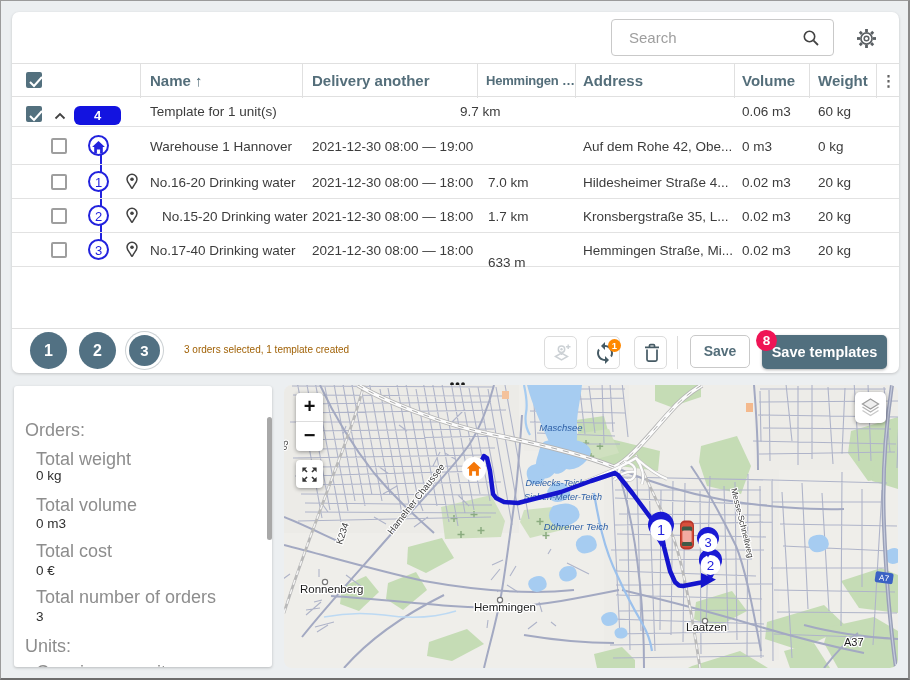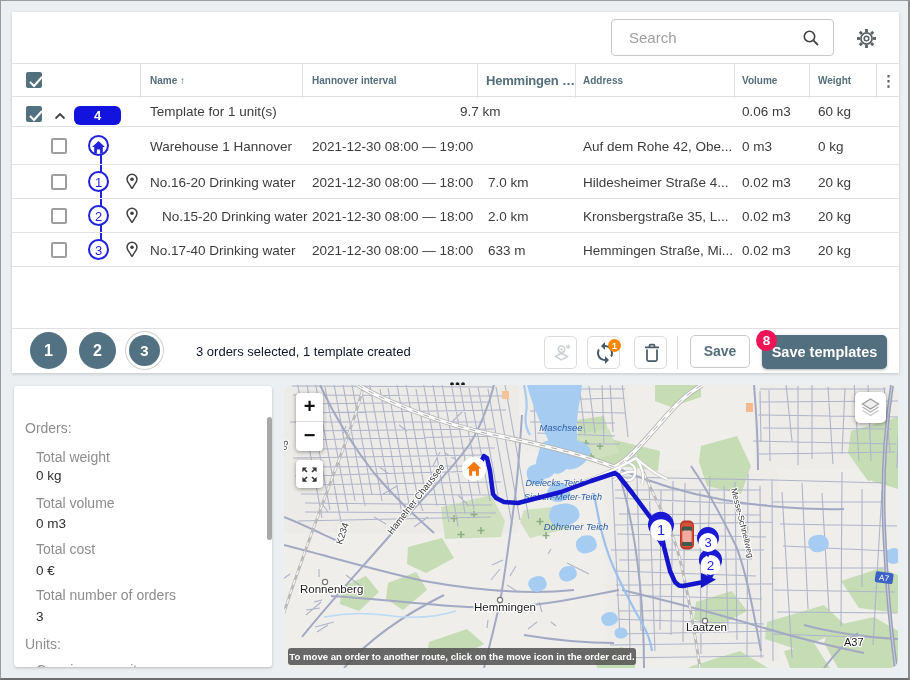--- a/index.html
+++ b/index.html
@@ -1,52 +1,52 @@
 <!DOCTYPE html>
 <html><head>
 <meta charset="utf-8">
 <style>
 *{margin:0;padding:0;box-sizing:border-box}
 html,body{width:910px;height:680px;overflow:hidden}
 body{font-family:"Liberation Sans",sans-serif;background:#eceff1;position:relative;
  border-top:1px solid #9b9b9b;border-left:1px solid #9b9b9b;border-right:2px solid #8a8a8a;border-bottom:2px solid #6e6e6e}
-.card{position:absolute;left:11px;top:11px;width:887px;height:361px;background:#fff;box-shadow:0 1px 3px rgba(0,0,0,.18);border-radius:0}
+.card{position:absolute;left:11px;top:11px;width:887px;height:361px;background:#fff;box-shadow:0 1px 3px rgba(0,0,0,.18);border-radius:7px}
 
 .search{position:absolute;left:599px;top:7px;width:223px;height:37px;border:1px solid #c9c9c9;border-radius:4px;background:#fff}
 .search .ph{position:absolute;left:17px;top:9px;font-size:15px;color:#9e9e9e}
 .search svg{position:absolute;right:12px;top:8px}
 .gear{position:absolute;left:843px;top:15px}
 
 .thead{position:absolute;left:0;top:51px;width:887px;height:34px;border-top:1px solid #e0e0e0;border-bottom:1px solid #e0e0e0}
-.thead .cell{position:absolute;top:0;height:34px;line-height:34px;font-size:10px;font-weight:700;color:#546e7a;white-space:nowrap;overflow:hidden;text-overflow:ellipsis}
+.thead .cell{position:absolute;top:0;height:34px;line-height:34px;font-size:15px;font-weight:700;color:#546e7a;white-space:nowrap;overflow:hidden;text-overflow:ellipsis}
 .vline{position:absolute;top:0;width:1px;height:34px;background:#e0e0e0}
 .row{position:absolute;left:0;width:887px;border-bottom:1px solid #e2e2e2;font-size:13.5px;color:#3c3c3c}
 .row .c{position:absolute;white-space:nowrap;overflow:hidden}
 .cb{position:absolute;width:16px;height:16px;border:2px solid #9e9e9e;border-radius:2px;background:#fff}
 .cb.on{background:#53707e;border-color:#53707e}
 .cb.on svg{position:absolute;left:0px;top:1px}
 .badge4{position:absolute;left:62px;top:8.5px;width:47px;height:19px;background:#1313e0;border-radius:6px;color:#fff;font-weight:700;font-size:13px;text-align:center;line-height:19px}
 .ncirc{position:absolute;left:76px;width:21px;height:21px;border:2px solid #2222dd;border-radius:50%;background:#fff;color:#2222dd;text-align:center;line-height:20px;font-size:13px}
 .stemline{position:absolute;left:87.5px;width:2px;background:#2222dd}
 
 .foot{position:absolute;left:0;top:316px;width:887px;height:45px;border-top:1px solid #e0e0e0}
 .step{position:absolute;top:3px;width:37px;height:37px;border-radius:50%;background:#527183;color:#fff;font-size:16px;font-weight:700;text-align:center;line-height:37px}
 .step.active{top:6px;left:117px !important;width:31px;height:31px;line-height:31px;font-size:15px;box-shadow:0 0 0 3px #fff,0 0 0 4px #ccd1d4}
-.grn{position:absolute;left:184px;top:15px;font-size:13px;color:#0f172a}
+.grn{position:absolute;left:172px;top:15px;font-size:10px;color:#a16207}
 .ibtn{position:absolute;top:7px;width:33px;height:33px;border:1px solid #dcdcdc;border-radius:5px;background:#fff}
 .sep{position:absolute;left:665px;top:7px;width:1px;height:33px;background:#dcdcdc}
 .backbtn{position:absolute;left:678px;top:6px;width:60px;height:33px;border:1px solid #c9c9c9;border-radius:5px;background:#fff;color:#546e7a;font-size:14px;font-weight:700;text-align:center;line-height:31px}
 .savebtn{position:absolute;left:750px;top:6px;width:125px;height:34px;border-radius:5px;background:#516f7e;color:#fff;font-size:14.5px;font-weight:700;text-align:center;line-height:34px;box-shadow:0 1px 3px rgba(0,0,0,.3)}
 .badge8{position:absolute;left:744px;top:1px;width:21px;height:21px;border-radius:50%;background:#ef1455;color:#fff;font-size:13.5px;font-weight:700;text-align:center;line-height:21px;z-index:5}
 .obadge{position:absolute;width:13px;height:13px;border-radius:50%;background:#f80;color:#fff;font-size:9.5px;font-weight:700;text-align:center;line-height:13px}
 .dots{position:absolute;left:447px;top:375px;width:20px;text-align:center;font-size:13px;color:#1a1a1a;letter-spacing:1px;font-weight:700}
 
 .panel{position:absolute;left:13px;top:385px;width:258px;height:281px;background:#fff;border-radius:3px;box-shadow:0 1px 3px rgba(0,0,0,.22);overflow:hidden}
 .panel .hd{height:29px;background:#78909c;color:#fff;font-size:13px;font-weight:700;line-height:29px;padding-left:12px}
-.panel .lab{color:#8d8d8d;font-size:14px}
+.panel .lab{color:#8d8d8d;font-size:18px}
 .panel .val{color:#2f2f2f;font-size:13.5px}
 .scrollthumb{position:absolute;left:253px;top:31px;width:5px;height:123px;background:#a8a8a8;border-radius:3px}
 
 .map{position:absolute;left:283px;top:384px;width:614px;height:283px;border-radius:8px;overflow:hidden;background:#efeeea}
 .mctl{position:absolute;background:#fff;border-radius:4px;box-shadow:0 1px 4px rgba(0,0,0,.4)}
 .tooltipbar{position:absolute;left:4px;top:263px;width:348px;height:17px;background:rgba(85,85,85,.88);border-radius:3px;color:#fff;font-size:9.6px;font-weight:700;line-height:17px;white-space:nowrap;text-align:center}
 </style>
 </head>
 <body>
 <div class="card">
@@ -82,21 +82,21 @@
     <div class="vline" style="left:563px"></div>
     <div class="vline" style="left:722px"></div>
     <div class="vline" style="left:797px"></div>
     <div class="vline" style="left:864px"></div>
     <div class="cb on" style="left:14px;top:8px">
         <svg width="16" height="14" viewBox="0 0 16 14">
           <path d="M2 7l4 4 8-9" fill="none" stroke="#fff" stroke-width="2"></path>
         </svg>
       </div>
     <div class="cell" style="left:138px">Name <span style="font-weight:400">↑</span></div>
-    <div class="cell" style="left:300px">Hannover interval</div>
+    <div class="cell" style="left:300px">Delivery another</div>
     <div class="cell" style="left:474px;width:93px;font-size:13px;letter-spacing:-0.2px">Hemmingen mi...</div>
     <div class="cell" style="left:571px">Address</div>
     <div class="cell" style="left:730px">Volume</div>
     <div class="cell" style="left:806px">Weight</div>
     <div class="cell" style="left:869px;color:#616161;font-size:15px;font-weight:700">⋮</div>
   </div>
 
   <div class="row" style="top:85px;height:30px">
     <div class="cb on" style="left:14px;top:9px">
         <svg width="16" height="14" viewBox="0 0 16 14">
@@ -142,35 +142,35 @@
   </div>
   <div class="row" style="top:187px;height:34px">
     <div class="cb" style="left:39px;top:9px"></div>
     <div class="ncirc" style="top:6px">2</div>
     <svg style="position:absolute;left:113px;top:8px" width="14" height="17" viewBox="0 0 14 17">
         <path d="M7 1.2a5 5 0 0 1 5 5c0 3-3.2 5.6-4.4 8.6-.2.5-1 .5-1.2 0C5.2 11.8 2 9.2 2 6.2a5 5 0 0 1 5-5z" fill="none" stroke="#424242" stroke-width="1.5"></path>
         <circle cx="7" cy="6.2" r="1.8" fill="#424242"></circle>
       </svg>
     <div class="c" style="left:150px;top:10px">No.15-20 Drinking water</div>
     <div class="c" style="left:300px;top:10px">2021-12-30 08:00 — 18:00</div>
-    <div class="c" style="left:476px;top:10px">2.0 km</div>
+    <div class="c" style="left:476px;top:10px">1.7 km</div>
     <div class="c" style="left:571px;top:10px;width:150px">Kronsbergstraße 35, L...</div>
     <div class="c" style="left:730px;top:10px">0.02 m3</div>
     <div class="c" style="left:806px;top:10px">20 kg</div>
   </div>
   <div class="row" style="top:221px;height:34px">
     <div class="cb" style="left:39px;top:9px"></div>
     <div class="ncirc" style="top:6px">3</div>
     <svg style="position:absolute;left:113px;top:8px" width="14" height="17" viewBox="0 0 14 17">
         <path d="M7 1.2a5 5 0 0 1 5 5c0 3-3.2 5.6-4.4 8.6-.2.5-1 .5-1.2 0C5.2 11.8 2 9.2 2 6.2a5 5 0 0 1 5-5z" fill="none" stroke="#424242" stroke-width="1.5"></path>
         <circle cx="7" cy="6.2" r="1.8" fill="#424242"></circle>
       </svg>
     <div class="c" style="left:138px;top:10px">No.17-40 Drinking water</div>
     <div class="c" style="left:300px;top:10px">2021-12-30 08:00 — 18:00</div>
-    <div class="c" style="left:476px;top:10px">633 m</div>
+    <div class="c" style="left:476px;top:22px">633 m</div>
     <div class="c" style="left:571px;top:10px;width:150px">Hemmingen Straße, Mi...</div>
     <div class="c" style="left:730px;top:10px">0.02 m3</div>
     <div class="c" style="left:806px;top:10px">20 kg</div>
   </div>
 
   <div class="foot">
     <div class="step" style="left:18px">1</div>
     <div class="step" style="left:67px">2</div>
     <div class="step active" style="left:117px">3</div>
     <div class="grn">3 orders selected, 1 template created</div>
@@ -411,14 +411,13 @@
   </div>
   <div class="mctl" style="left:571px;top:7px;width:31px;height:31px;border-radius:5px">
     <svg width="31" height="31" viewBox="0 0 31 31">
         <g>
           <path d="M15.5 7l8 5-8 5-8-5z" fill="#efefef" stroke="#9e9e9e" stroke-width="1.3"></path>
           <path d="M7.5 15l8 5 8-5" fill="none" stroke="#b5b5b5" stroke-width="1.3"></path>
           <path d="M7.5 18.5l8 5 8-5" fill="none" stroke="#c9c9c9" stroke-width="1.3"></path>
         </g>
       </svg>
   </div>
-  <div class="tooltipbar">To move an order to another route, click on the move icon in the order card.</div>
 </div>
 
 </body></html>

